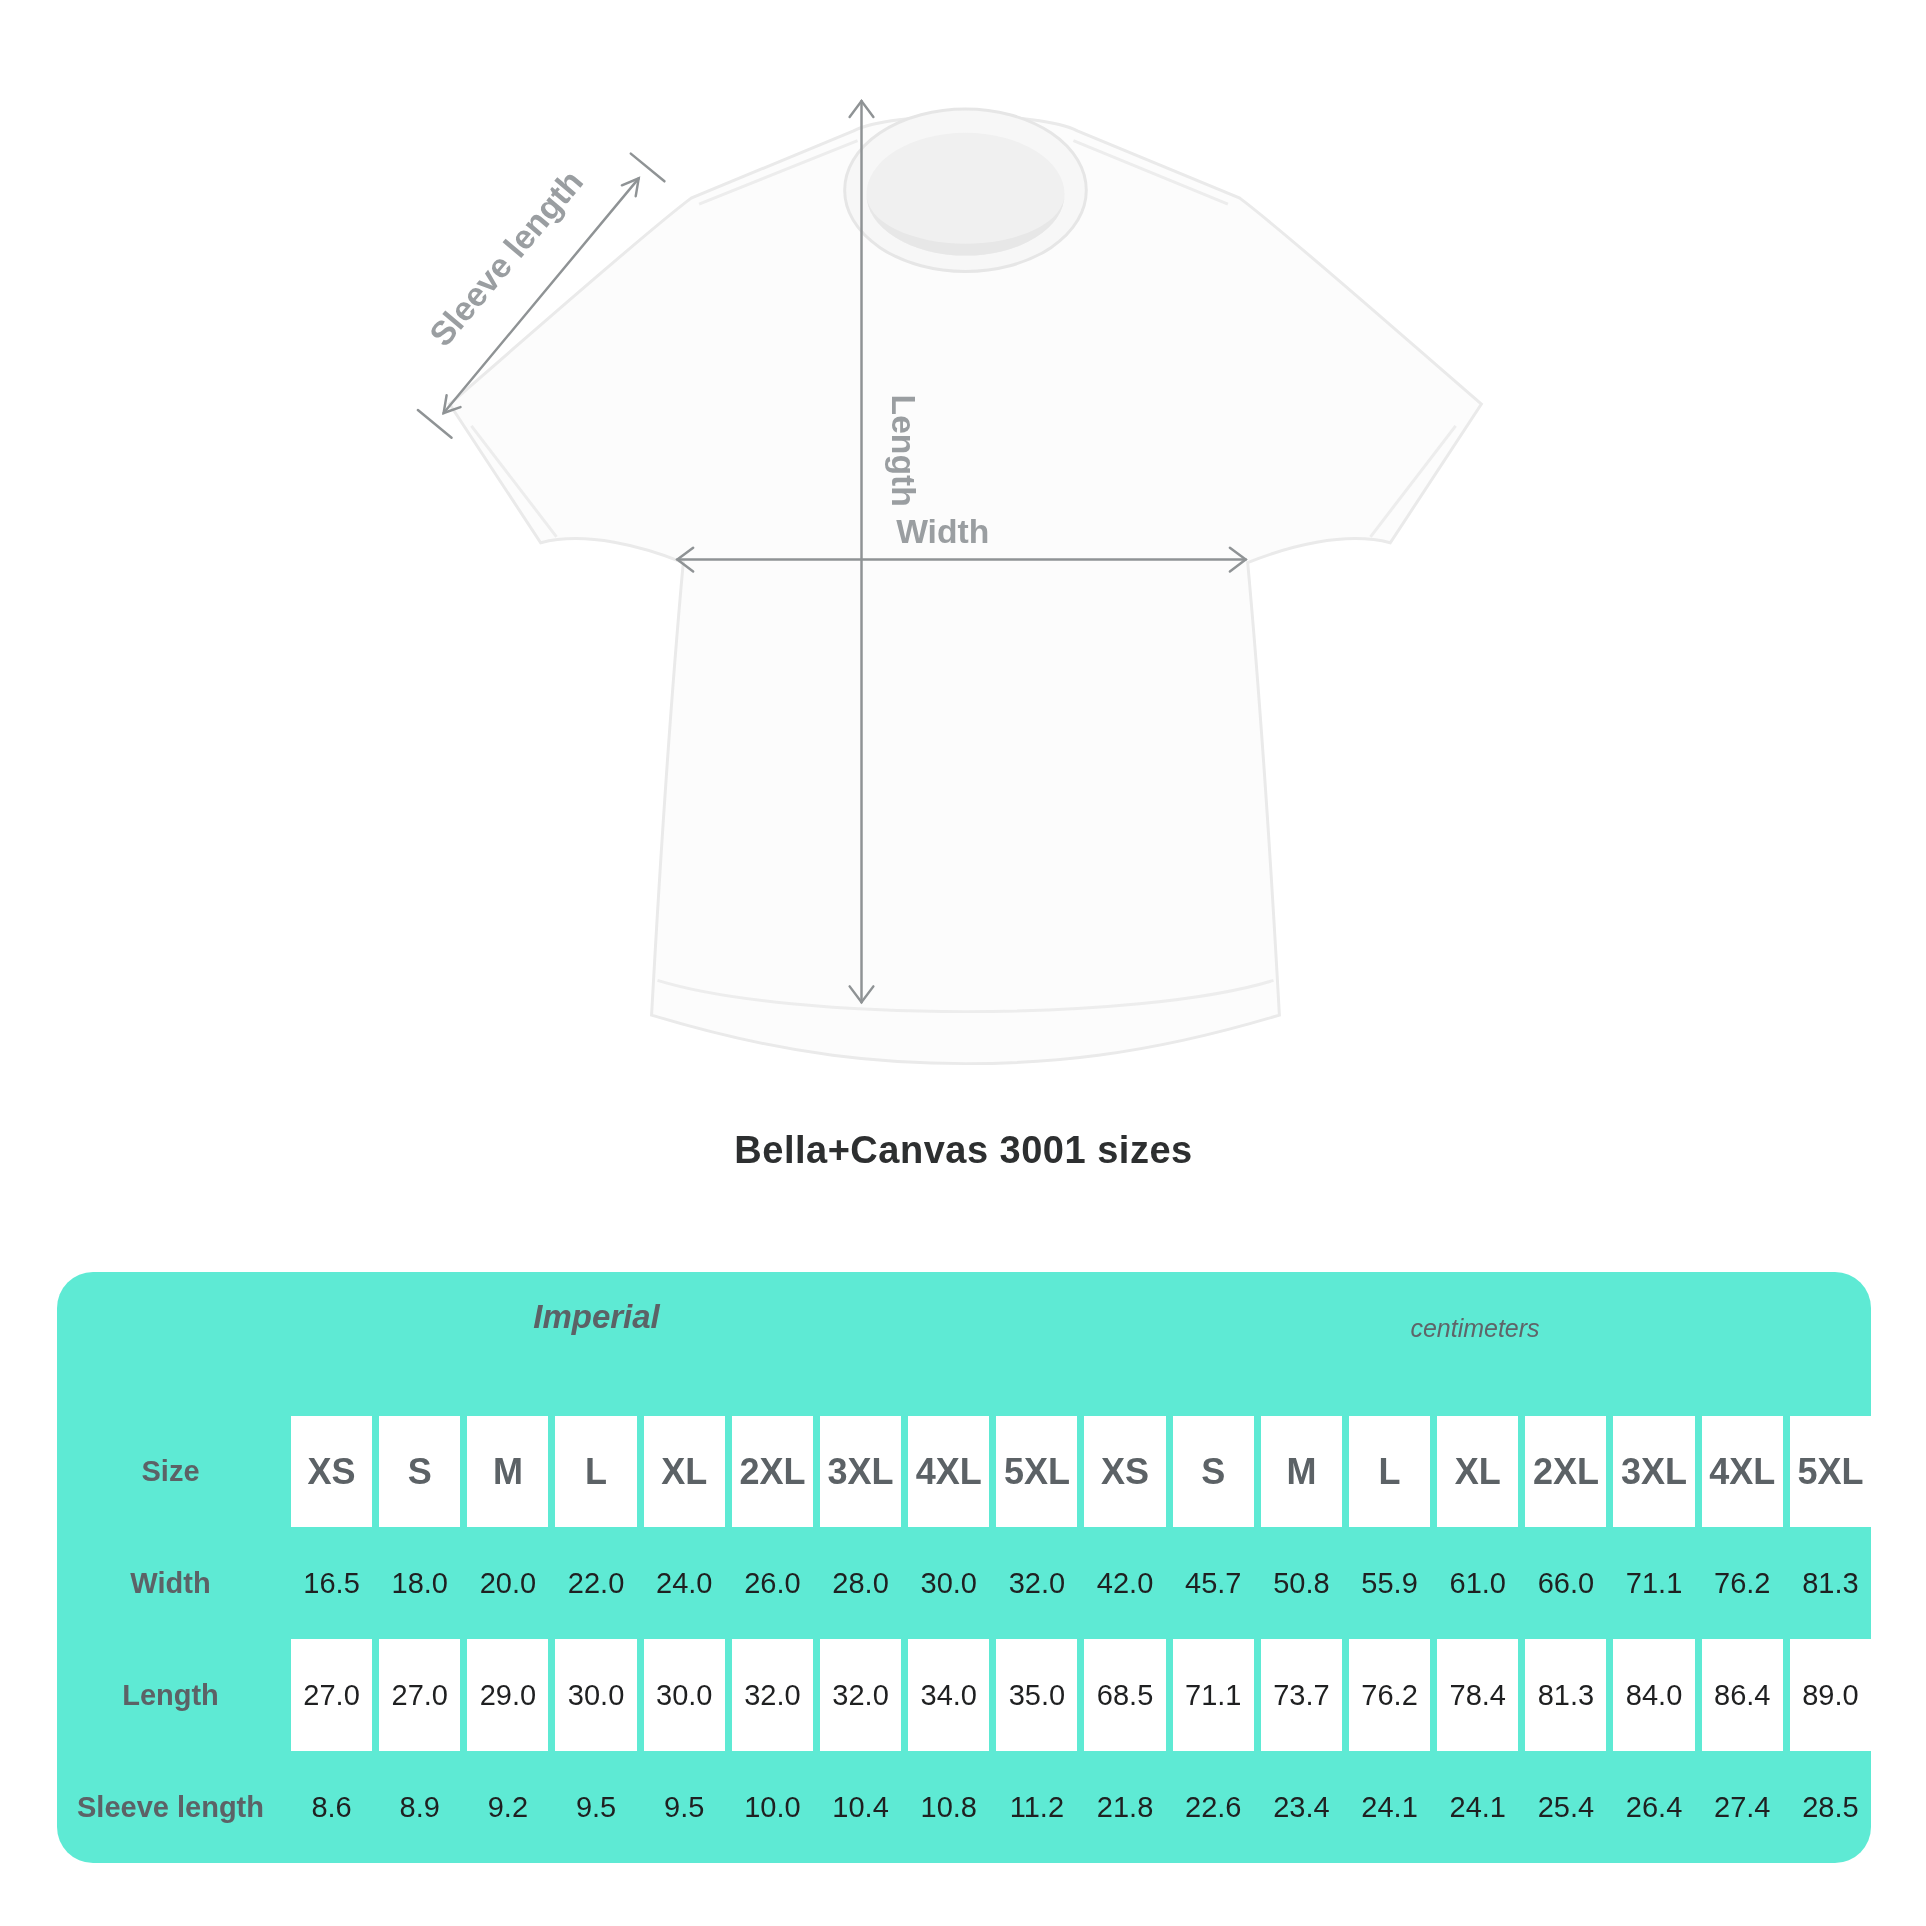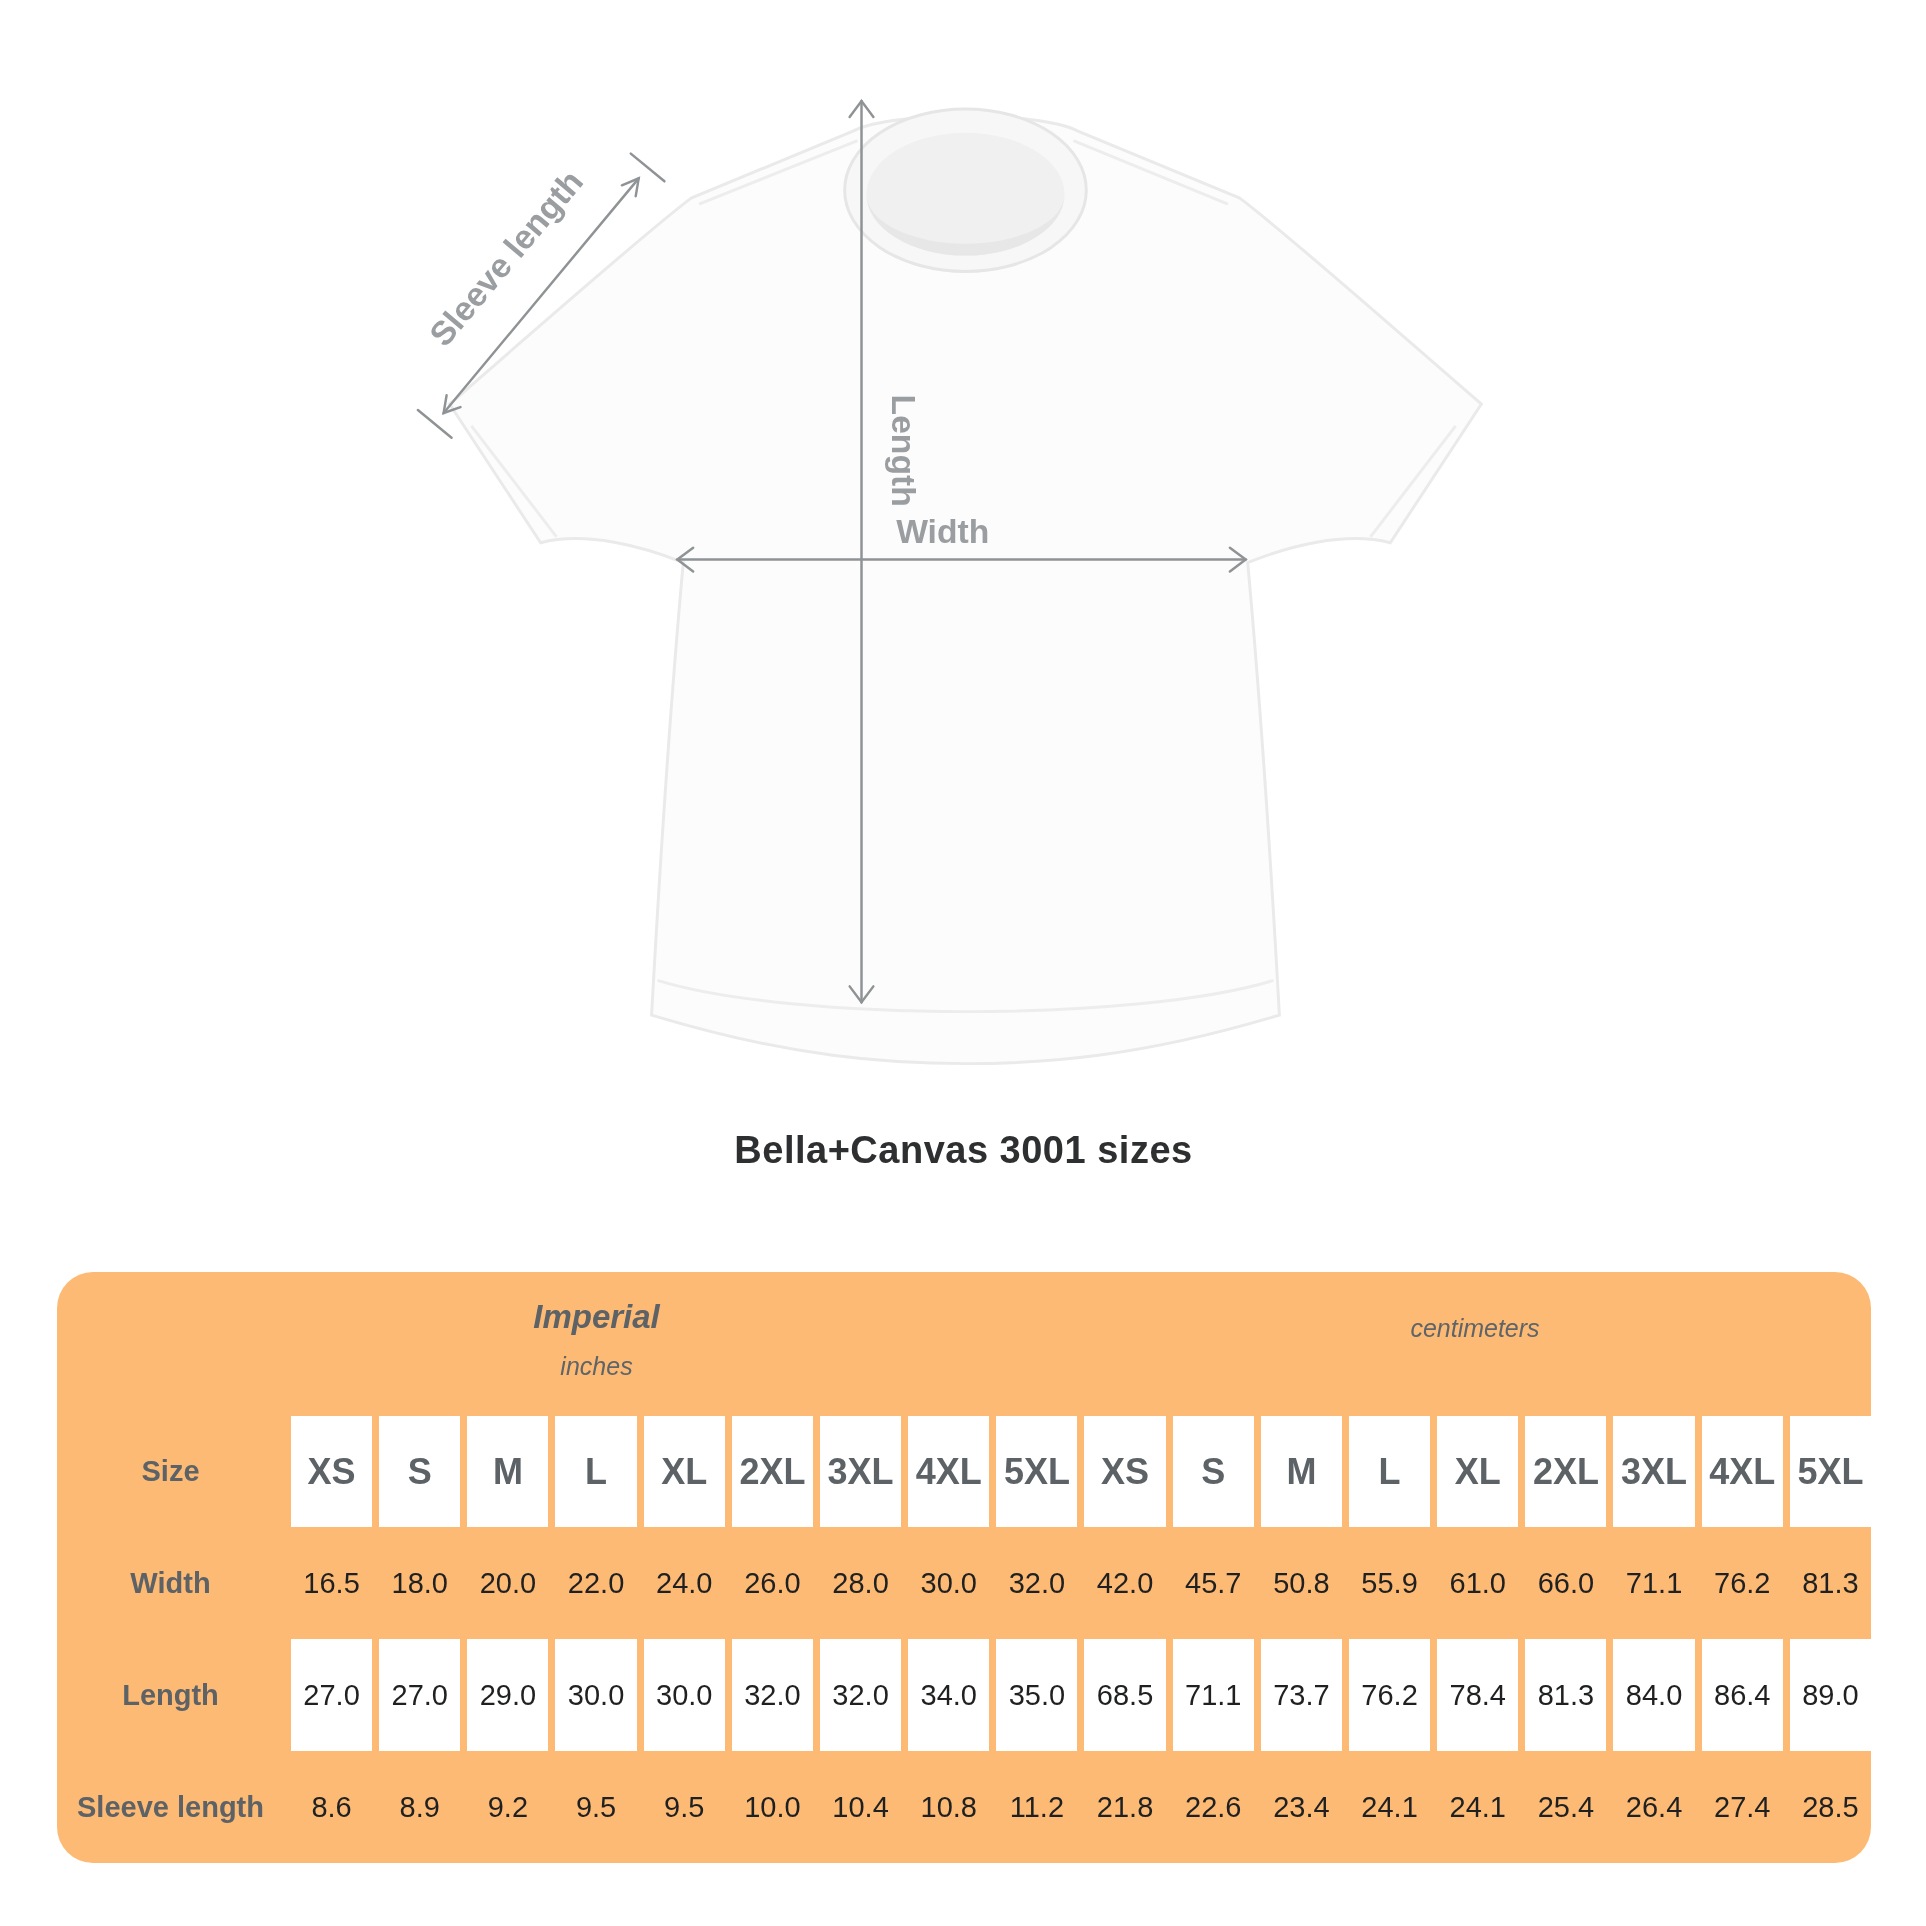--- a/index.html
+++ b/index.html
@@ -4,21 +4,21 @@
 <style>
   html,body{margin:0;padding:0;background:#fff;}
   .stage{position:relative;width:1927px;height:1927px;background:#ffffff;overflow:hidden;
          font-family:"Liberation Sans", sans-serif;}
   .diagram-svg{position:absolute;left:0;top:0;width:1927px;height:1238px;}
   .svg-label{fill:#9a9ea1;font-family:"Liberation Sans",sans-serif;font-weight:bold;font-size:34px;}
   .heading{position:absolute;left:0;top:1129px;width:1927px;text-align:center;}
   .title{font-size:38px;font-weight:bold;color:#2d2f30;letter-spacing:0.5px;}
   .subtitle{margin-top:22px;font-size:27px;font-style:italic;color:#4f5254;}
   .size-table{position:absolute;left:57px;top:1272px;width:1814px;height:591px;
-              background:#fdba74;border-radius:36px;overflow:hidden;}
+              background:#5eead4;border-radius:36px;overflow:hidden;}
   .unit-band{position:relative;height:144px;}
   .unit-head{position:absolute;top:26px;text-align:center;}
   .unit-head.imperial{left:0;width:1079px;}
   .unit-head.metric{left:1022px;width:792px;}
   .unit-name{font-size:33px;font-weight:bold;font-style:italic;color:#5c6266;}
   .unit-sub{margin-top:16px;font-size:25px;font-style:italic;color:#5f6468;}
   .grid{display:grid;grid-template-columns:227px repeat(18,1fr);
         grid-template-rows:111px 112px 112px 113px;column-gap:7px;}
   .c{display:flex;align-items:center;justify-content:center;}
   .c.white{background:#ffffff;}
@@ -93,21 +93,20 @@
   </svg>
 
   <div class="heading">
     <div class="title">Bella+Canvas 3001 sizes</div>
   </div>
 
   <div class="size-table">
     <div class="unit-band">
       <div class="unit-head imperial">
         <div class="unit-name">Imperial</div>
-        <div class="unit-sub">inches</div>
       </div>
       <div class="unit-head metric">
         <div class="unit-sub">centimeters</div>
       </div>
     </div>
     <div class="grid">
         <div class="c lab">Size</div>
         <div class="c hd white">XS</div>
         <div class="c hd white">S</div>
         <div class="c hd white">M</div>

